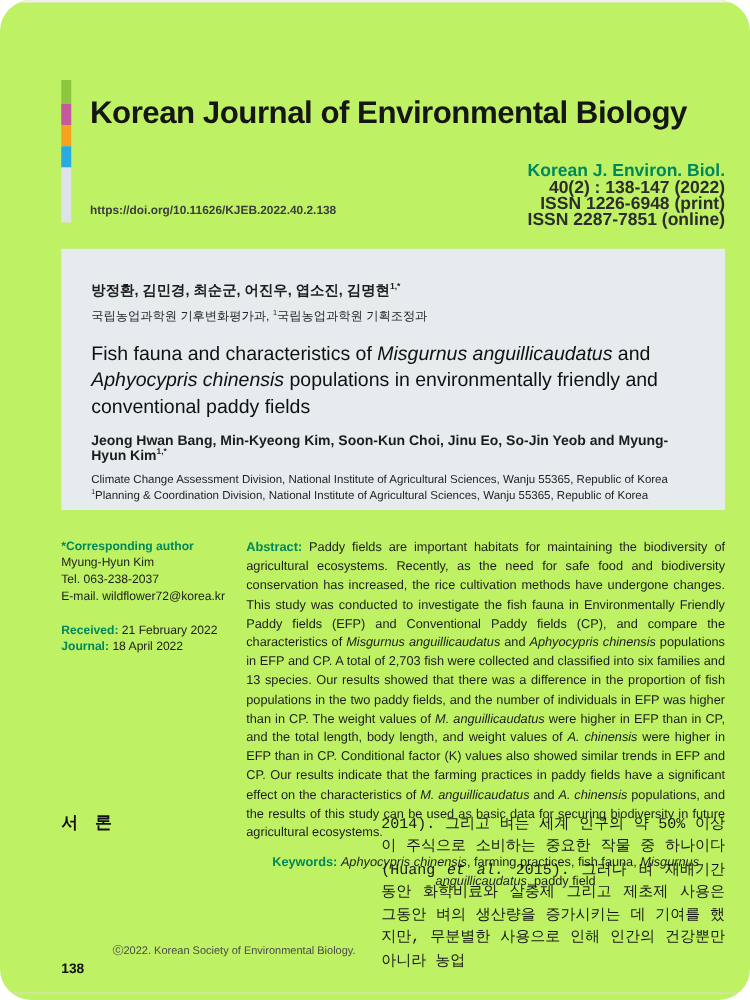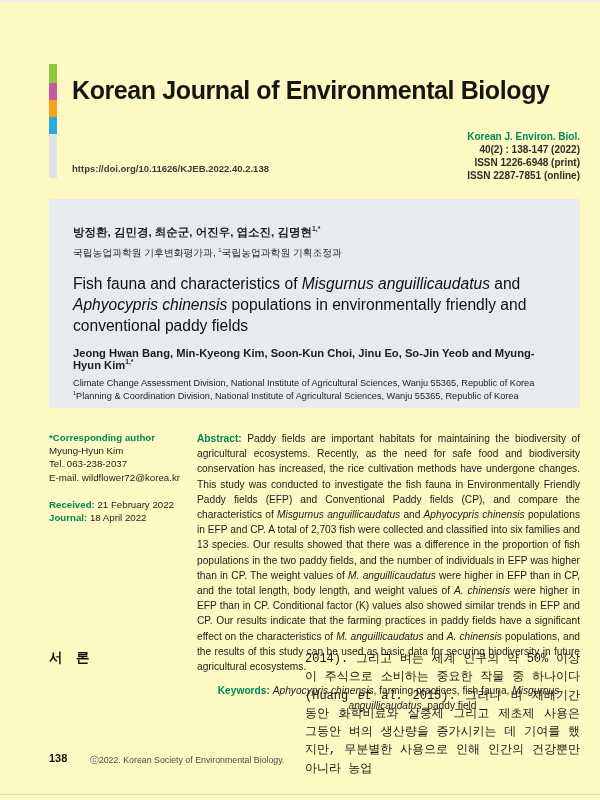--- a/index.html
+++ b/index.html
@@ -2,36 +2,36 @@
 <html style="--green: #00885c; --box: #e6ebee; --ink: #1c1c1c;"><head>
 <meta charset="utf-8">
 <style>
   :root{
     --green:#00885c;
     --box:#e6ebee;
     --ink:#1c1c1c;
   }
   html,body{margin:0;padding:0;background:#fff;}
   #page{
-    position:relative;width:600px;height:800px;background:#fef9c3;overflow:hidden;
-    font-family:"Liberation Sans", sans-serif;color:var(--ink);
+    position:relative;width:600px;height:800px;background:#bef264;overflow:hidden;
+    font-family:"Liberation Sans", sans-serif;color:var(--ink);border-radius:25px;
   }
   .top-rule{position:absolute;left:0;top:0;width:600px;height:2px;background:#efefef;}
   .bottom-rule{position:absolute;left:0;top:794px;width:600px;height:1px;background:#d9d9d9;}
 
   
   .bar{position:absolute;left:49px;top:64px;width:8px;}
   .bar div{width:8px;}
   .seg1{height:19px}.seg2{height:17px}.seg3{height:17px}.seg4{height:17px}.seg5{height:44px}
   .journal-title{position:absolute;left:72px;top:76px;font-size:25px;font-weight:700;color:#161616;letter-spacing:-0.4px;}
 
   
   .article-type{position:absolute;left:72px;top:138px;font-size:16px;font-weight:700;color:var(--green);}
   .doi{position:absolute;left:72px;top:163px;font-size:9.5px;font-weight:600;color:#3c3c3c;text-decoration:none;}
-  .citation{position:absolute;right:20px;top:130px;text-align:right;font-size:10px;line-height:13px;font-weight:600;color:#2d2d2d;}
+  .citation{position:absolute;right:20px;top:130px;text-align:right;font-size:14px;line-height:13px;font-weight:600;color:#2d2d2d;}
   .citation .jab{color:var(--green);font-weight:700;}
 
   
   .title-box{position:absolute;left:49px;top:199px;width:531px;height:209px;background:var(--box);
     padding:15px 24px;box-sizing:border-box;}
   .kr-title{font-size:17px;font-weight:700;color:#101010;letter-spacing:-0.2px;}
   .kr-authors{margin-top:11px;font-size:11.5px;font-weight:700;}
   .kr-affil{margin-top:7px;font-size:9.8px;color:#242424;}
   .en-title{margin-top:13px;font-size:15.6px;line-height:21px;color:#101010;}
   .en-authors{margin-top:11px;font-size:11.2px;font-weight:700;}
@@ -47,21 +47,21 @@
   .keywords{margin-top:9px;padding-left:48px;text-indent:-48px;text-align:center;}
 
   
   .intro-left{position:absolute;left:49px;top:649px;width:248px;}
   .intro-right{position:absolute;left:305px;top:650px;width:275px;}
   .intro-heading{font-size:13.5px;font-weight:700;margin:0 0 13px 0;color:#111;}
   .kparagraph{font-family:Liberation Mono, monospace;font-size:12px;line-height:18.3px;text-align:justify;margin:0;color:#161616;}
   .indent{text-indent:12px;}
 
   
-  .page-num{position:absolute;left:49px;top:752px;font-size:11px;font-weight:700;color:#111;}
+  .page-num{position:absolute;left:49px;top:769px;font-size:11px;font-weight:700;color:#111;}
   .copyright{position:absolute;left:90px;top:755px;font-size:8.8px;color:#4a4a4a;}
 
   
   .run-i{font-style:italic;}
   .run-sup{vertical-align:super;font-size:0.6em;line-height:0;}
   .run-green{color:var(--green);font-weight:700;}
 </style>
 </head>
 <body>
 

